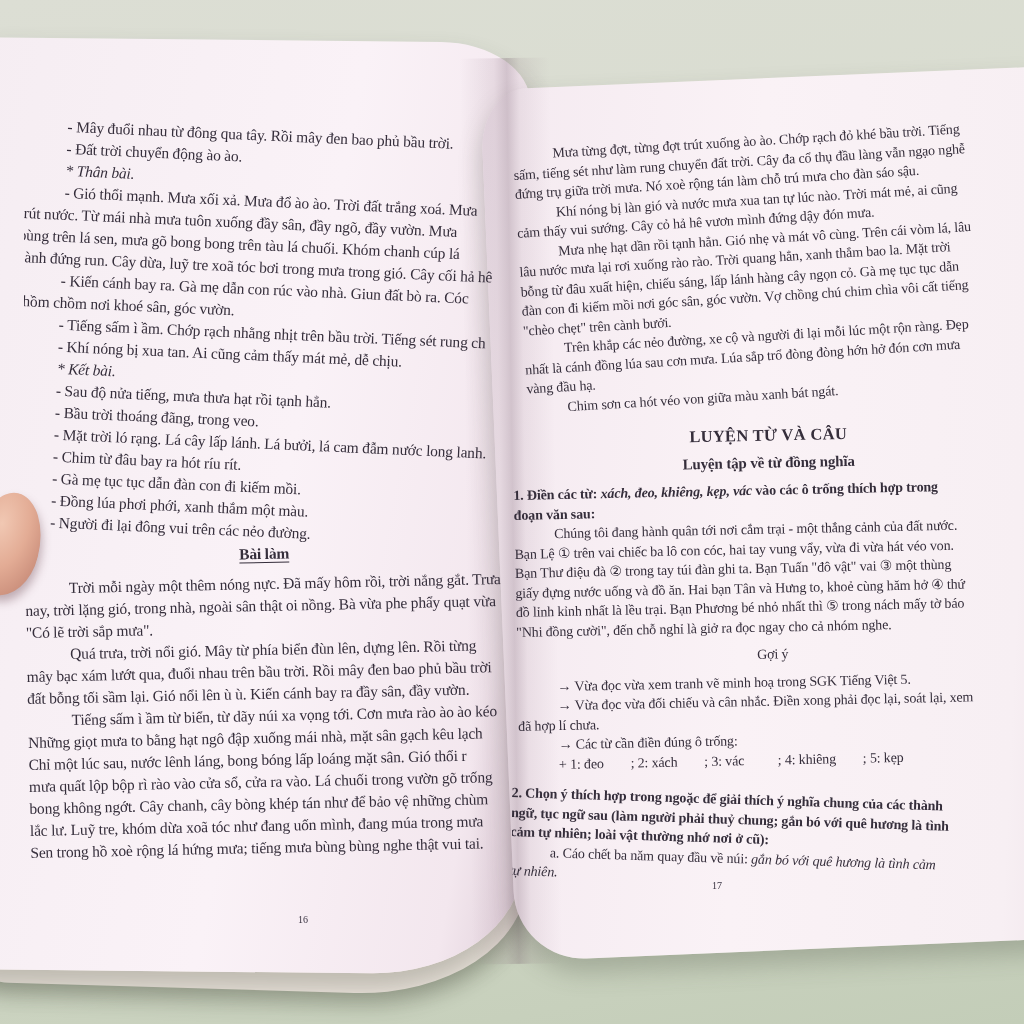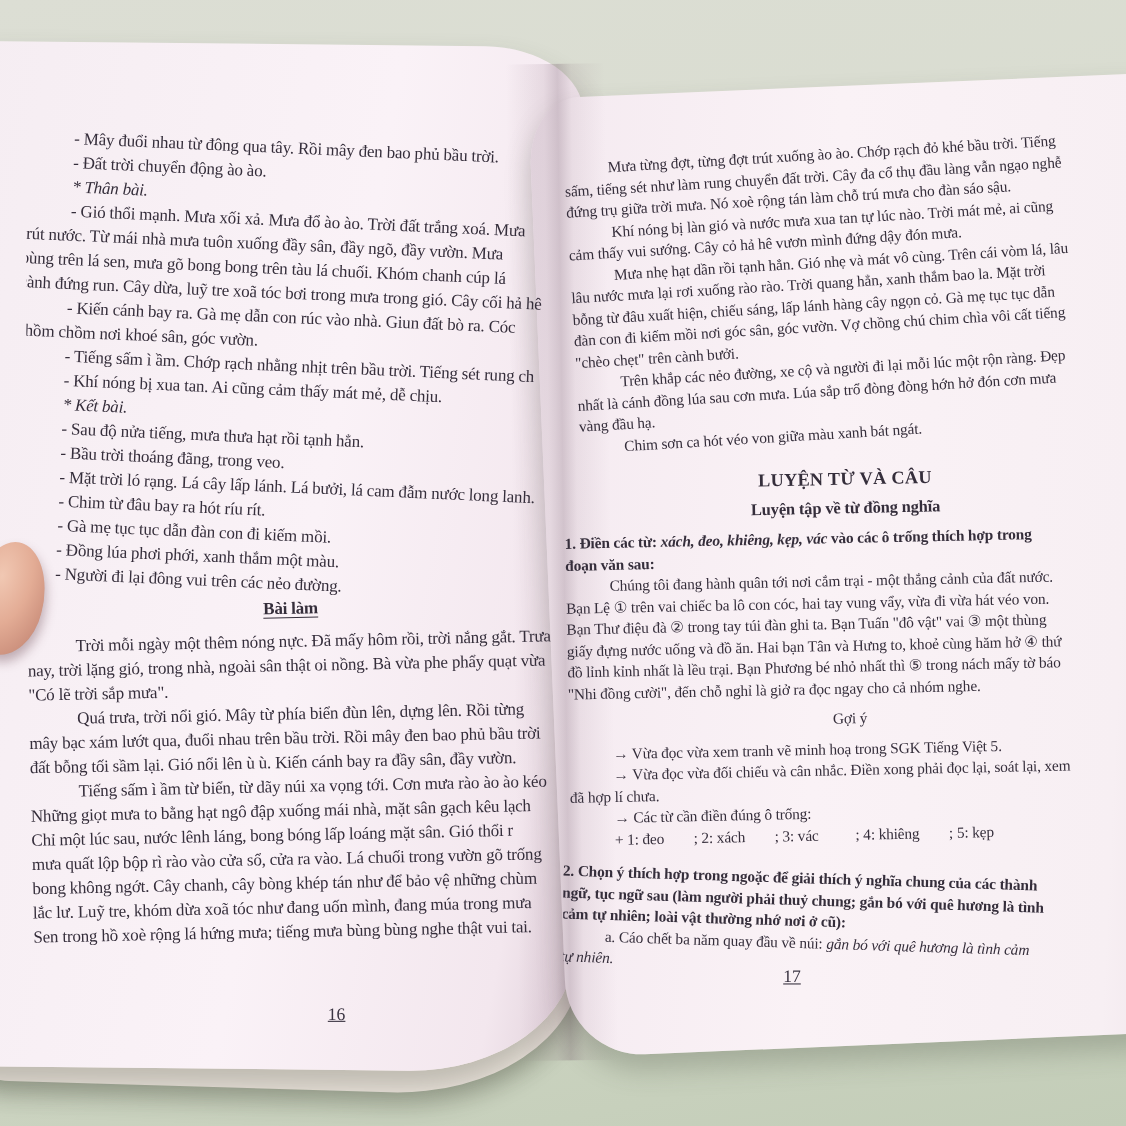--- a/index.html
+++ b/index.html
@@ -41,21 +41,21 @@
   .right-text .ind{text-indent:40px;}
   .ctr{text-align:center;}
   .b{font-weight:bold;}
   .i{font-style:italic;}
   .u{text-decoration:underline;text-underline-offset:3px;}
   .gap{margin-top:8px;}
   .gap2{margin-top:12px;}
   .big{font-size:16.5px;letter-spacing:.3px;}
   .med{font-size:15px;}
 
-  .pgnum{position:absolute;font-size:16px;color:#3a3442;text-decoration:underline;}
+  .pgnum{position:absolute;font-size:10px;color:#3a3442;}
   .left-num{left:298px;top:914px;}
   .right-num{left:712px;top:880px;}
 
   
   .thumb{position:absolute;left:-26px;top:492px;width:66px;height:104px;
     border-radius:48% 52% 50% 50%/55% 55% 45% 45%;
     background:radial-gradient(ellipse at 35% 32%,#f1c8b3 0%,#e3ac95 45%,#cf9480 75%,#bd826e 100%);
     background-color:#dca28c;
     box-shadow:3px 6px 10px rgba(90,50,60,.35);transform:rotate(14deg);}
 </style>

